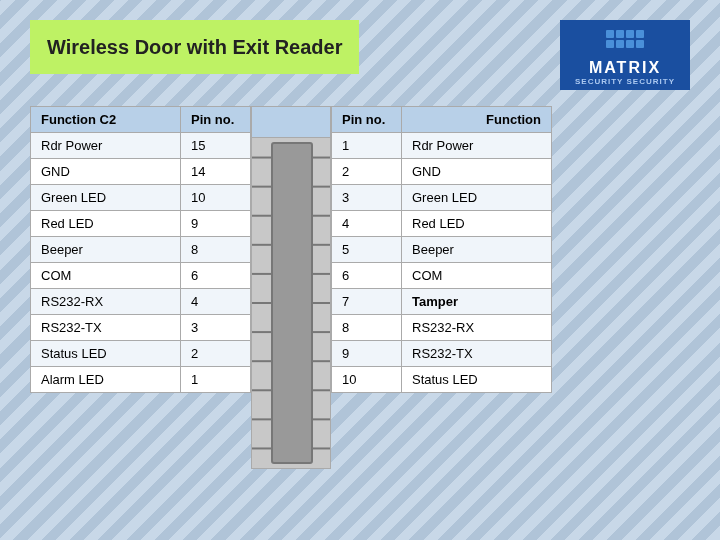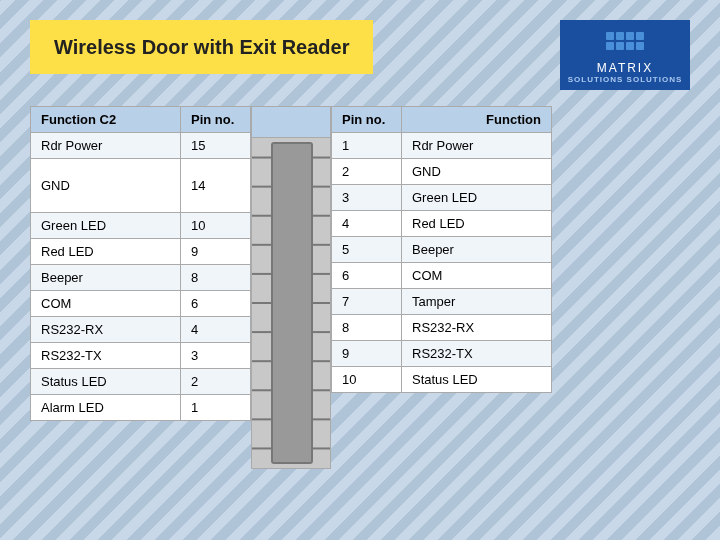--- a/index.html
+++ b/index.html
@@ -36,22 +36,22 @@
     }
 
     .header-row {
       display: flex;
       align-items: flex-start;
       justify-content: space-between;
       margin-bottom: 16px;
     }
 
     .title-box {
-      background: #fde047;
-      padding: 14px 24px;
+      background: #bef264;
+      padding: 14px 17px;
       font-size: 20px;
       font-weight: bold;
       color: #222;
       text-align: center;
       line-height: 1.3;
     }
 
     .logo-box {
       width: 130px;
       height: 70px;
@@ -74,22 +74,22 @@
       align-items: center;
       justify-content: center;
     }
 
     .logo-icon svg {
       width: 40px;
       height: 28px;
     }
 
     .logo-text-matrix {
-      font-size: 12px;
-      font-weight: normal;
+      font-size: 16px;
+      font-weight: bold;
       letter-spacing: 2px;
       color: white;
     }
 
     .logo-text-sub {
       font-size: 8px;
       letter-spacing: 1px;
       color: #aac8f0;
     }
 
@@ -150,38 +150,38 @@
           <rect x="11" y="4" width="8" height="8" fill="#4a90d9" rx="1"></rect>
           <rect x="21" y="4" width="8" height="8" fill="#4a90d9" rx="1"></rect>
           <rect x="31" y="4" width="8" height="8" fill="#4a90d9" rx="1"></rect>
           <rect x="1" y="14" width="8" height="8" fill="#4a90d9" rx="1"></rect>
           <rect x="11" y="14" width="8" height="8" fill="#4a90d9" rx="1"></rect>
           <rect x="21" y="14" width="8" height="8" fill="#4a90d9" rx="1"></rect>
           <rect x="31" y="14" width="8" height="8" fill="#4a90d9" rx="1"></rect>
         </svg>
       </div>
       <div class="logo-text-matrix">MATRIX</div>
-      <div class="logo-text-sub">SOLUTIONS SOLUTIONS</div>
+      <div class="logo-text-sub">SECURITY SECURITY</div>
     </div>
   </div>
 
   <div class="full-table-layout">
       <table style="border-collapse: collapse;">
         <tbody>
           <tr style="background: rgb(184, 208, 232);">
             <td class="header-cell col-function">Function C2</td>
             <td class="header-cell col-pin">Pin no.</td>
           </tr>
           <tr style="background: rgb(255, 255, 255);">
             <td style="padding: 5px 10px; border: 1px solid rgb(170, 170, 170); width: 150px;">Rdr Power</td>
             <td style="padding: 5px 10px; border: 1px solid rgb(170, 170, 170); width: 70px;">15</td>
           </tr>
           <tr style="background: rgb(240, 245, 250);">
             <td style="padding: 5px 10px; border: 1px solid rgb(170, 170, 170); width: 150px;">GND</td>
-            <td style="padding: 19px 10px; border: 1px solid rgb(170, 170, 170); width: 70px;">14</td>
+            <td style="padding: 5px 10px; border: 1px solid rgb(170, 170, 170); width: 70px;">14</td>
           </tr>
           <tr style="background: rgb(255, 255, 255);">
             <td style="padding: 5px 10px; border: 1px solid rgb(170, 170, 170); width: 150px;">Green LED</td>
             <td style="padding: 5px 10px; border: 1px solid rgb(170, 170, 170); width: 70px;">10</td>
           </tr>
           <tr style="background: rgb(240, 245, 250);">
             <td style="padding: 5px 10px; border: 1px solid rgb(170, 170, 170); width: 150px;">Red LED</td>
             <td style="padding: 5px 10px; border: 1px solid rgb(170, 170, 170); width: 70px;">9</td>
           </tr>
           <tr style="background: rgb(255, 255, 255);">
@@ -265,21 +265,21 @@
           <tr style="background: rgb(255, 255, 255);">
             <td style="padding: 5px 10px; border: 1px solid rgb(170, 170, 170); width: 70px;">5</td>
             <td style="padding: 5px 10px; border: 1px solid rgb(170, 170, 170); width: 150px;">Beeper</td>
           </tr>
           <tr style="background: rgb(240, 245, 250);">
             <td style="padding: 5px 10px; border: 1px solid rgb(170, 170, 170); width: 70px;">6</td>
             <td style="padding: 5px 10px; border: 1px solid rgb(170, 170, 170); width: 150px;">COM</td>
           </tr>
           <tr style="background: rgb(255, 255, 255);">
             <td style="padding: 5px 10px; border: 1px solid rgb(170, 170, 170); width: 70px;">7</td>
-            <td style="padding: 5px 10px; border: 1px solid rgb(170, 170, 170); width: 150px;">Tamper</td>
+            <td style="padding: 5px 10px; border: 1px solid rgb(170, 170, 170); width: 150px; font-weight: bold;">Tamper</td>
           </tr>
           <tr style="background: rgb(240, 245, 250);">
             <td style="padding: 5px 10px; border: 1px solid rgb(170, 170, 170); width: 70px;">8</td>
             <td style="padding: 5px 10px; border: 1px solid rgb(170, 170, 170); width: 150px;">RS232-RX</td>
           </tr>
           <tr style="background: rgb(255, 255, 255);">
             <td style="padding: 5px 10px; border: 1px solid rgb(170, 170, 170); width: 70px;">9</td>
             <td style="padding: 5px 10px; border: 1px solid rgb(170, 170, 170); width: 150px;">RS232-TX</td>
           </tr>
           <tr style="background: rgb(240, 245, 250);">

